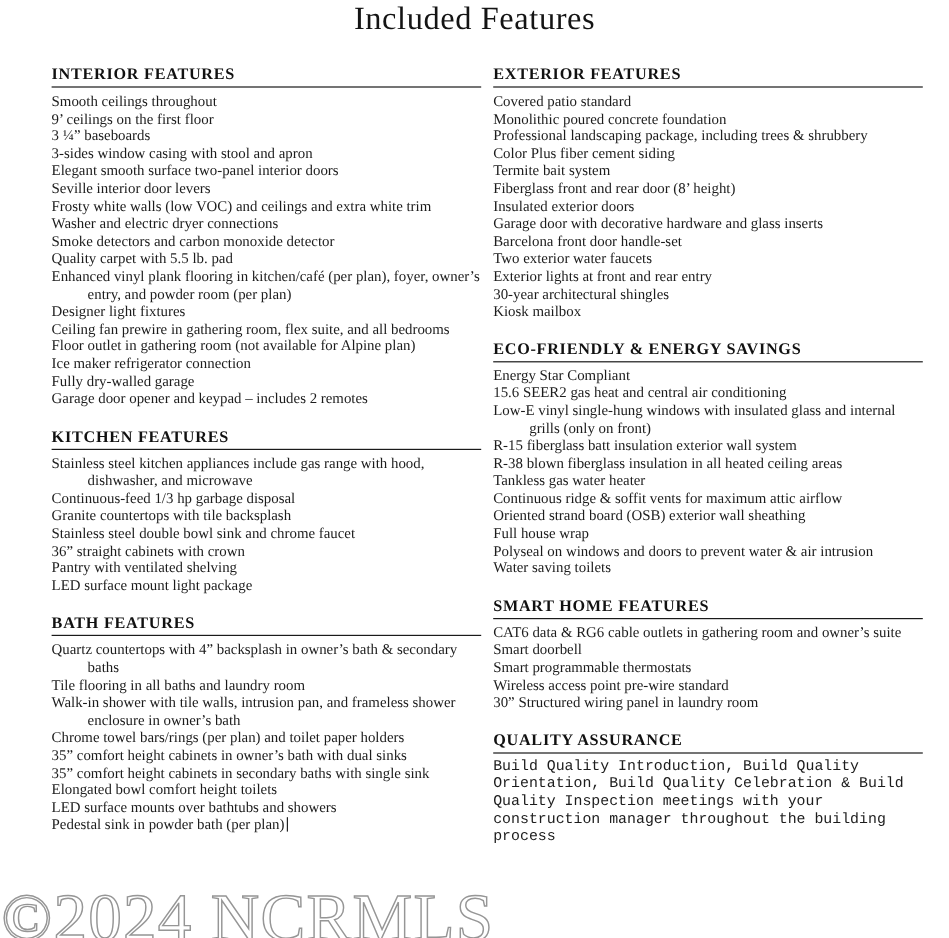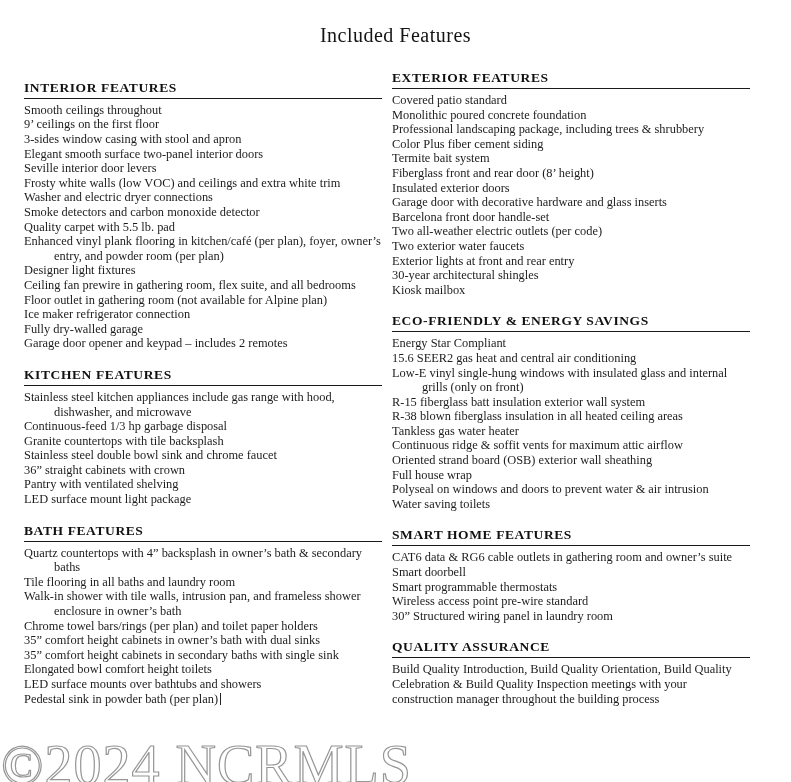--- a/index.html
+++ b/index.html
@@ -10,31 +10,30 @@
     color: #1c1c1c;
     overflow: hidden;
   }
   .page {
     position: relative;
     width: 791px; height: 782px;
     background: #ffffff;
   }
   .title {
     text-align: center;
-    font-size: 20px;
+    font-size: 27px;
     font-weight: normal;
     letter-spacing: 0.5px;
-    padding-top: 24px;
+    padding-top: 0;
     color: #141414;
   }
   .columns {
     display: flex;
-    padding: 23px 0 0 24px;
+    padding: 23px 0 0 43px;
     gap: 10px;
-    align-items: flex-end;
   }
   .column {
     width: 358px;
     flex: 0 0 358px;
   }
   .section-heading {
     font-size: 13.5px;
     font-weight: bold;
     letter-spacing: 0.6px;
     color: #111111;
@@ -47,20 +46,21 @@
   .feature-item {
     font-size: 12.4px;
     line-height: 14.6px;
     padding-left: 30px;
     text-indent: -30px;
     color: #1c1c1c;
   }
   .feature-list.paragraph .feature-item {
     padding-left: 0;
     text-indent: 0;
+    font-family: Liberation Mono, monospace;
   }
   .text-cursor {
     display: inline-block;
     width: 1px;
     height: 12px;
     background: #222;
     vertical-align: -2px;
     margin-left: 2px;
   }
   .watermark {
@@ -80,20 +80,21 @@
 <body>
 
 <div class="page">
   <h1 class="title">Included Features</h1>
   <div class="columns" id="columns">
       <div class="column">
         <h2 class="section-heading">INTERIOR FEATURES</h2>
         <div class="feature-list">
           <div class="feature-item">Smooth ceilings throughout</div>
           <div class="feature-item">9’ ceilings on the first floor</div>
+          <div class="feature-item">3 ¼” baseboards</div>
           <div class="feature-item">3-sides window casing with stool and apron</div>
           <div class="feature-item">Elegant smooth surface two-panel interior doors</div>
           <div class="feature-item">Seville interior door levers</div>
           <div class="feature-item">Frosty white walls (low VOC) and ceilings and extra white trim</div>
           <div class="feature-item">Washer and electric dryer connections</div>
           <div class="feature-item">Smoke detectors and carbon monoxide detector</div>
           <div class="feature-item">Quality carpet with 5.5 lb. pad</div>
           <div class="feature-item">Enhanced vinyl plank flooring in kitchen/café (per plan), foyer, owner’s entry, and powder room (per plan)</div>
           <div class="feature-item">Designer light fixtures</div>
           <div class="feature-item">Ceiling fan prewire in gathering room, flex suite, and all bedrooms</div>
@@ -130,21 +131,20 @@
         <div class="feature-list">
           <div class="feature-item">Covered patio standard</div>
           <div class="feature-item">Monolithic poured concrete foundation</div>
           <div class="feature-item">Professional landscaping package, including trees &amp; shrubbery</div>
           <div class="feature-item">Color Plus fiber cement siding</div>
           <div class="feature-item">Termite bait system</div>
           <div class="feature-item">Fiberglass front and rear door (8’ height)</div>
           <div class="feature-item">Insulated exterior doors</div>
           <div class="feature-item">Garage door with decorative hardware and glass inserts</div>
           <div class="feature-item">Barcelona front door handle-set</div>
-          <div class="feature-item">Two all-weather electric outlets (per code)</div>
           <div class="feature-item">Two exterior water faucets</div>
           <div class="feature-item">Exterior lights at front and rear entry</div>
           <div class="feature-item">30-year architectural shingles</div>
           <div class="feature-item">Kiosk mailbox</div>
         </div>
         <h2 class="section-heading">ECO-FRIENDLY &amp; ENERGY SAVINGS</h2>
         <div class="feature-list">
           <div class="feature-item">Energy Star Compliant</div>
           <div class="feature-item">15.6 SEER2 gas heat and central air conditioning</div>
           <div class="feature-item">Low-E vinyl single-hung windows with insulated glass and internal grills (only on front)</div>

